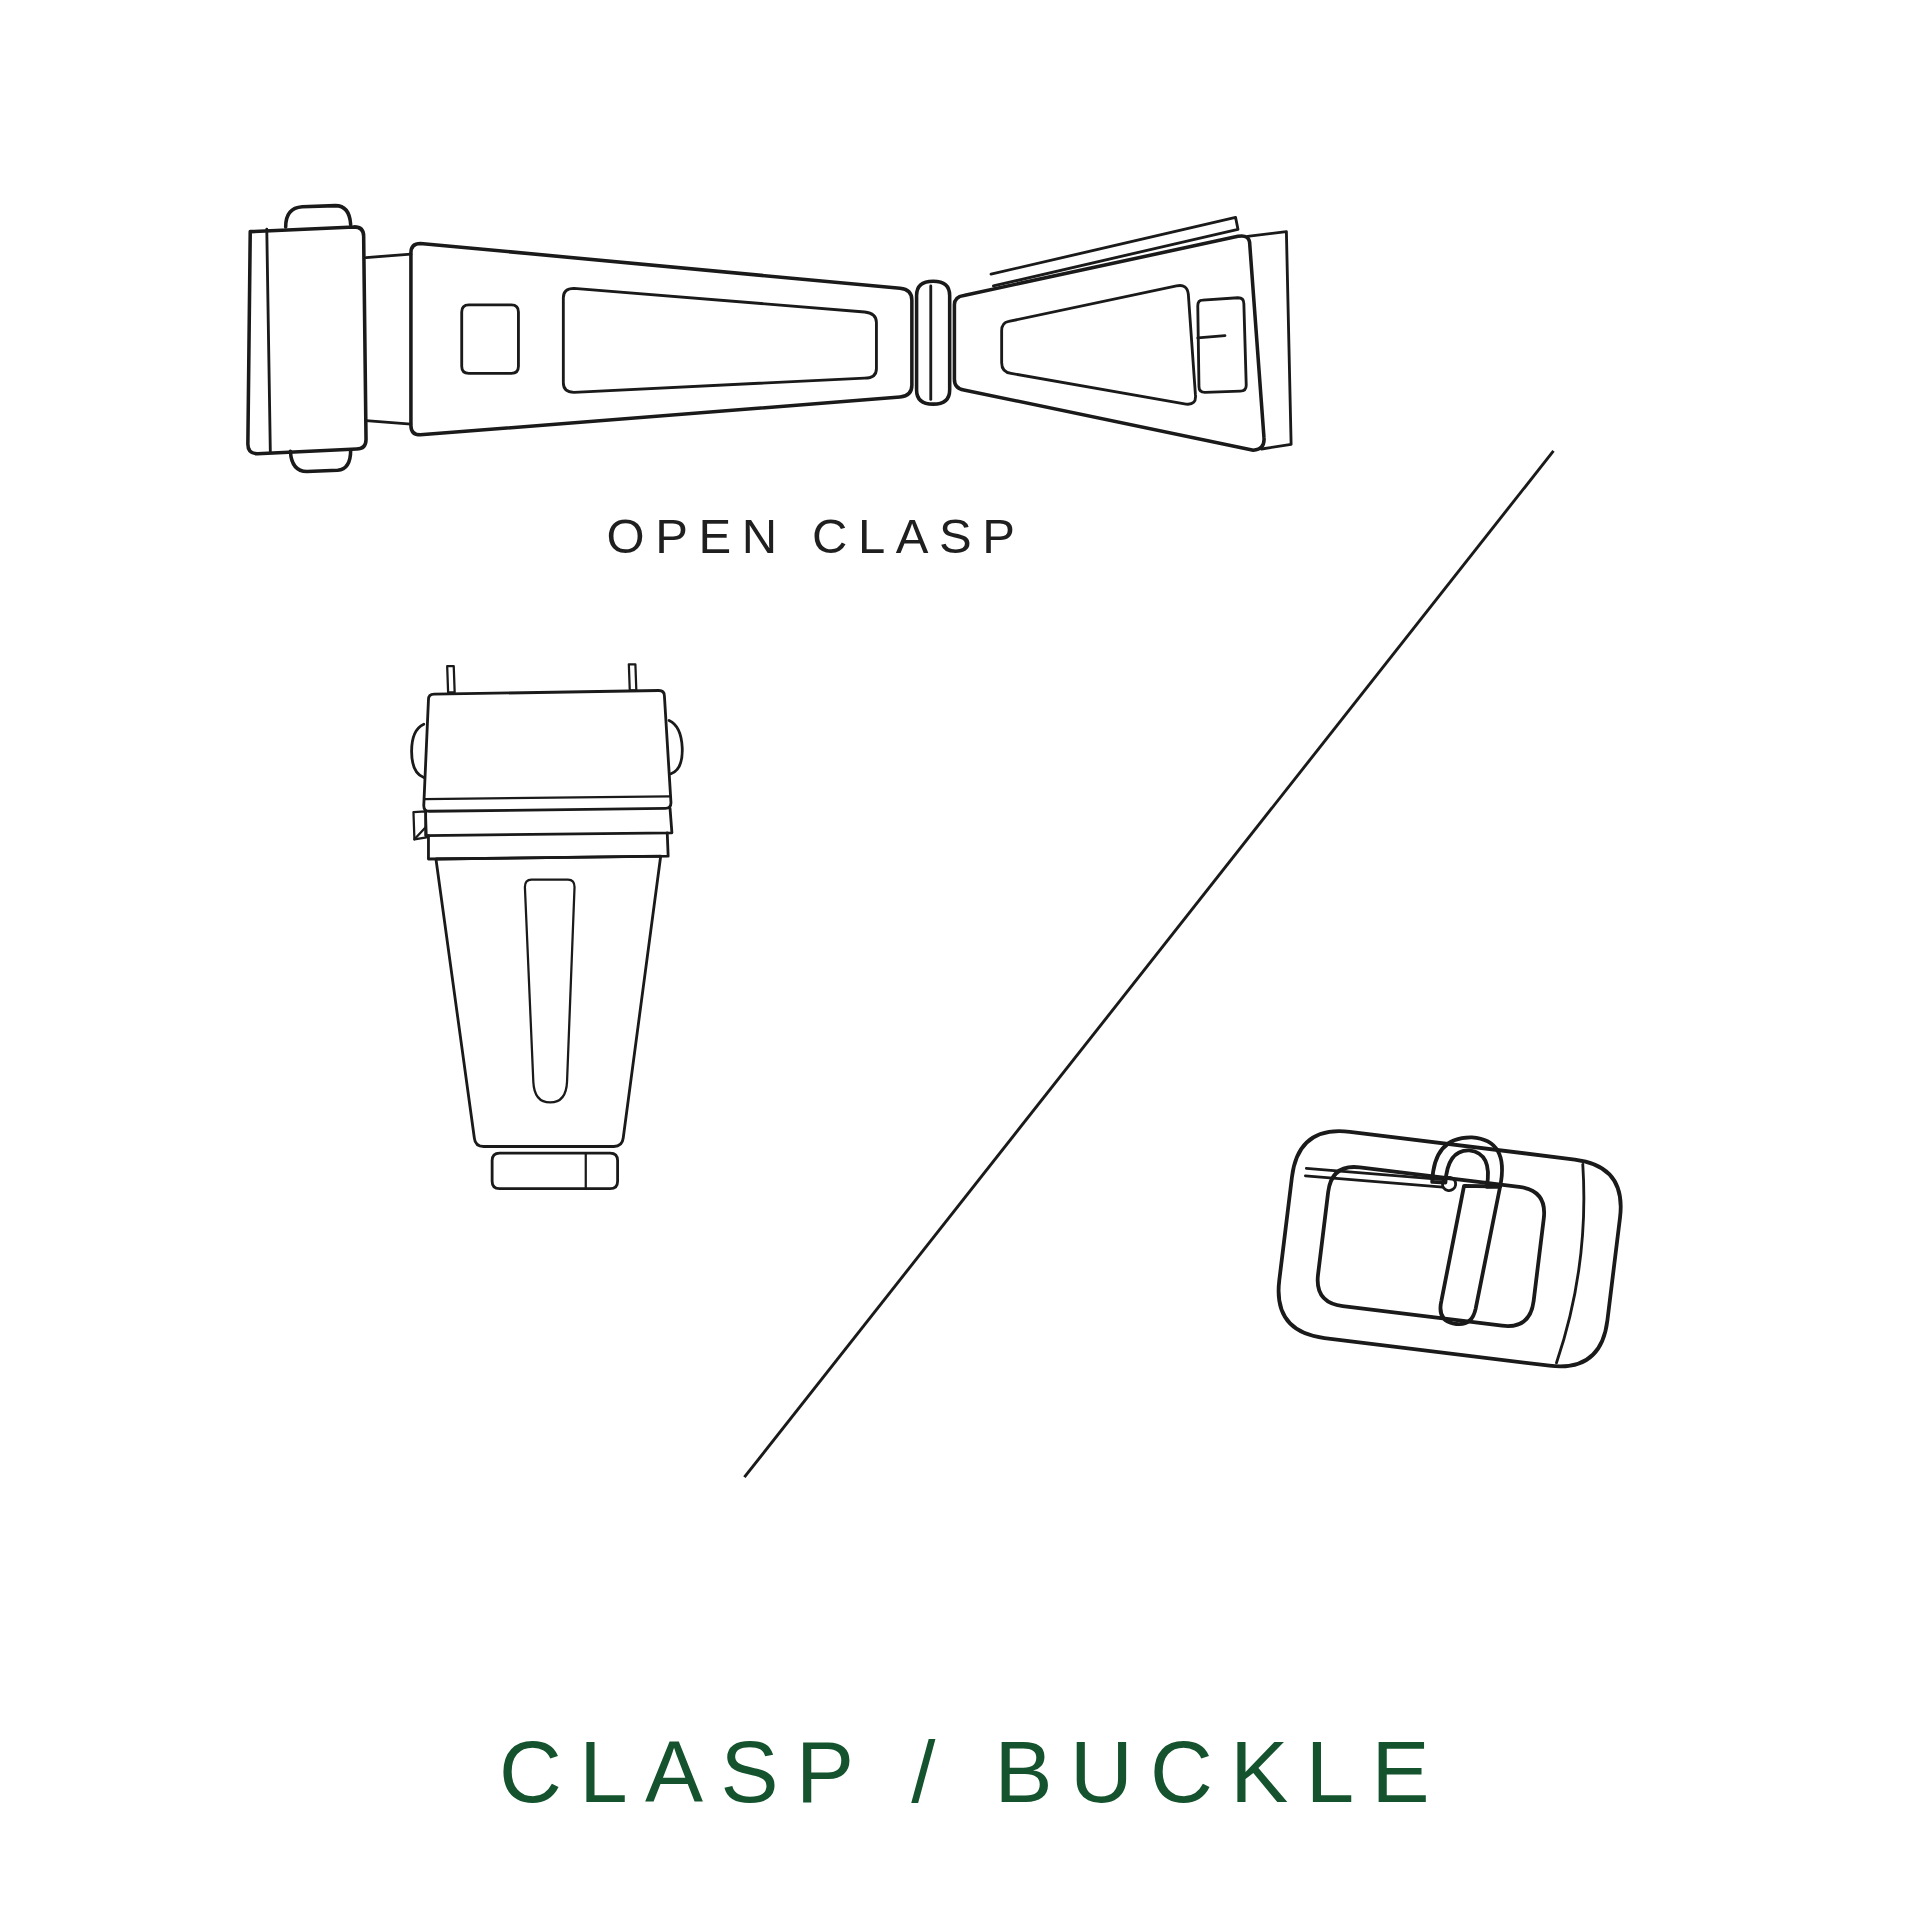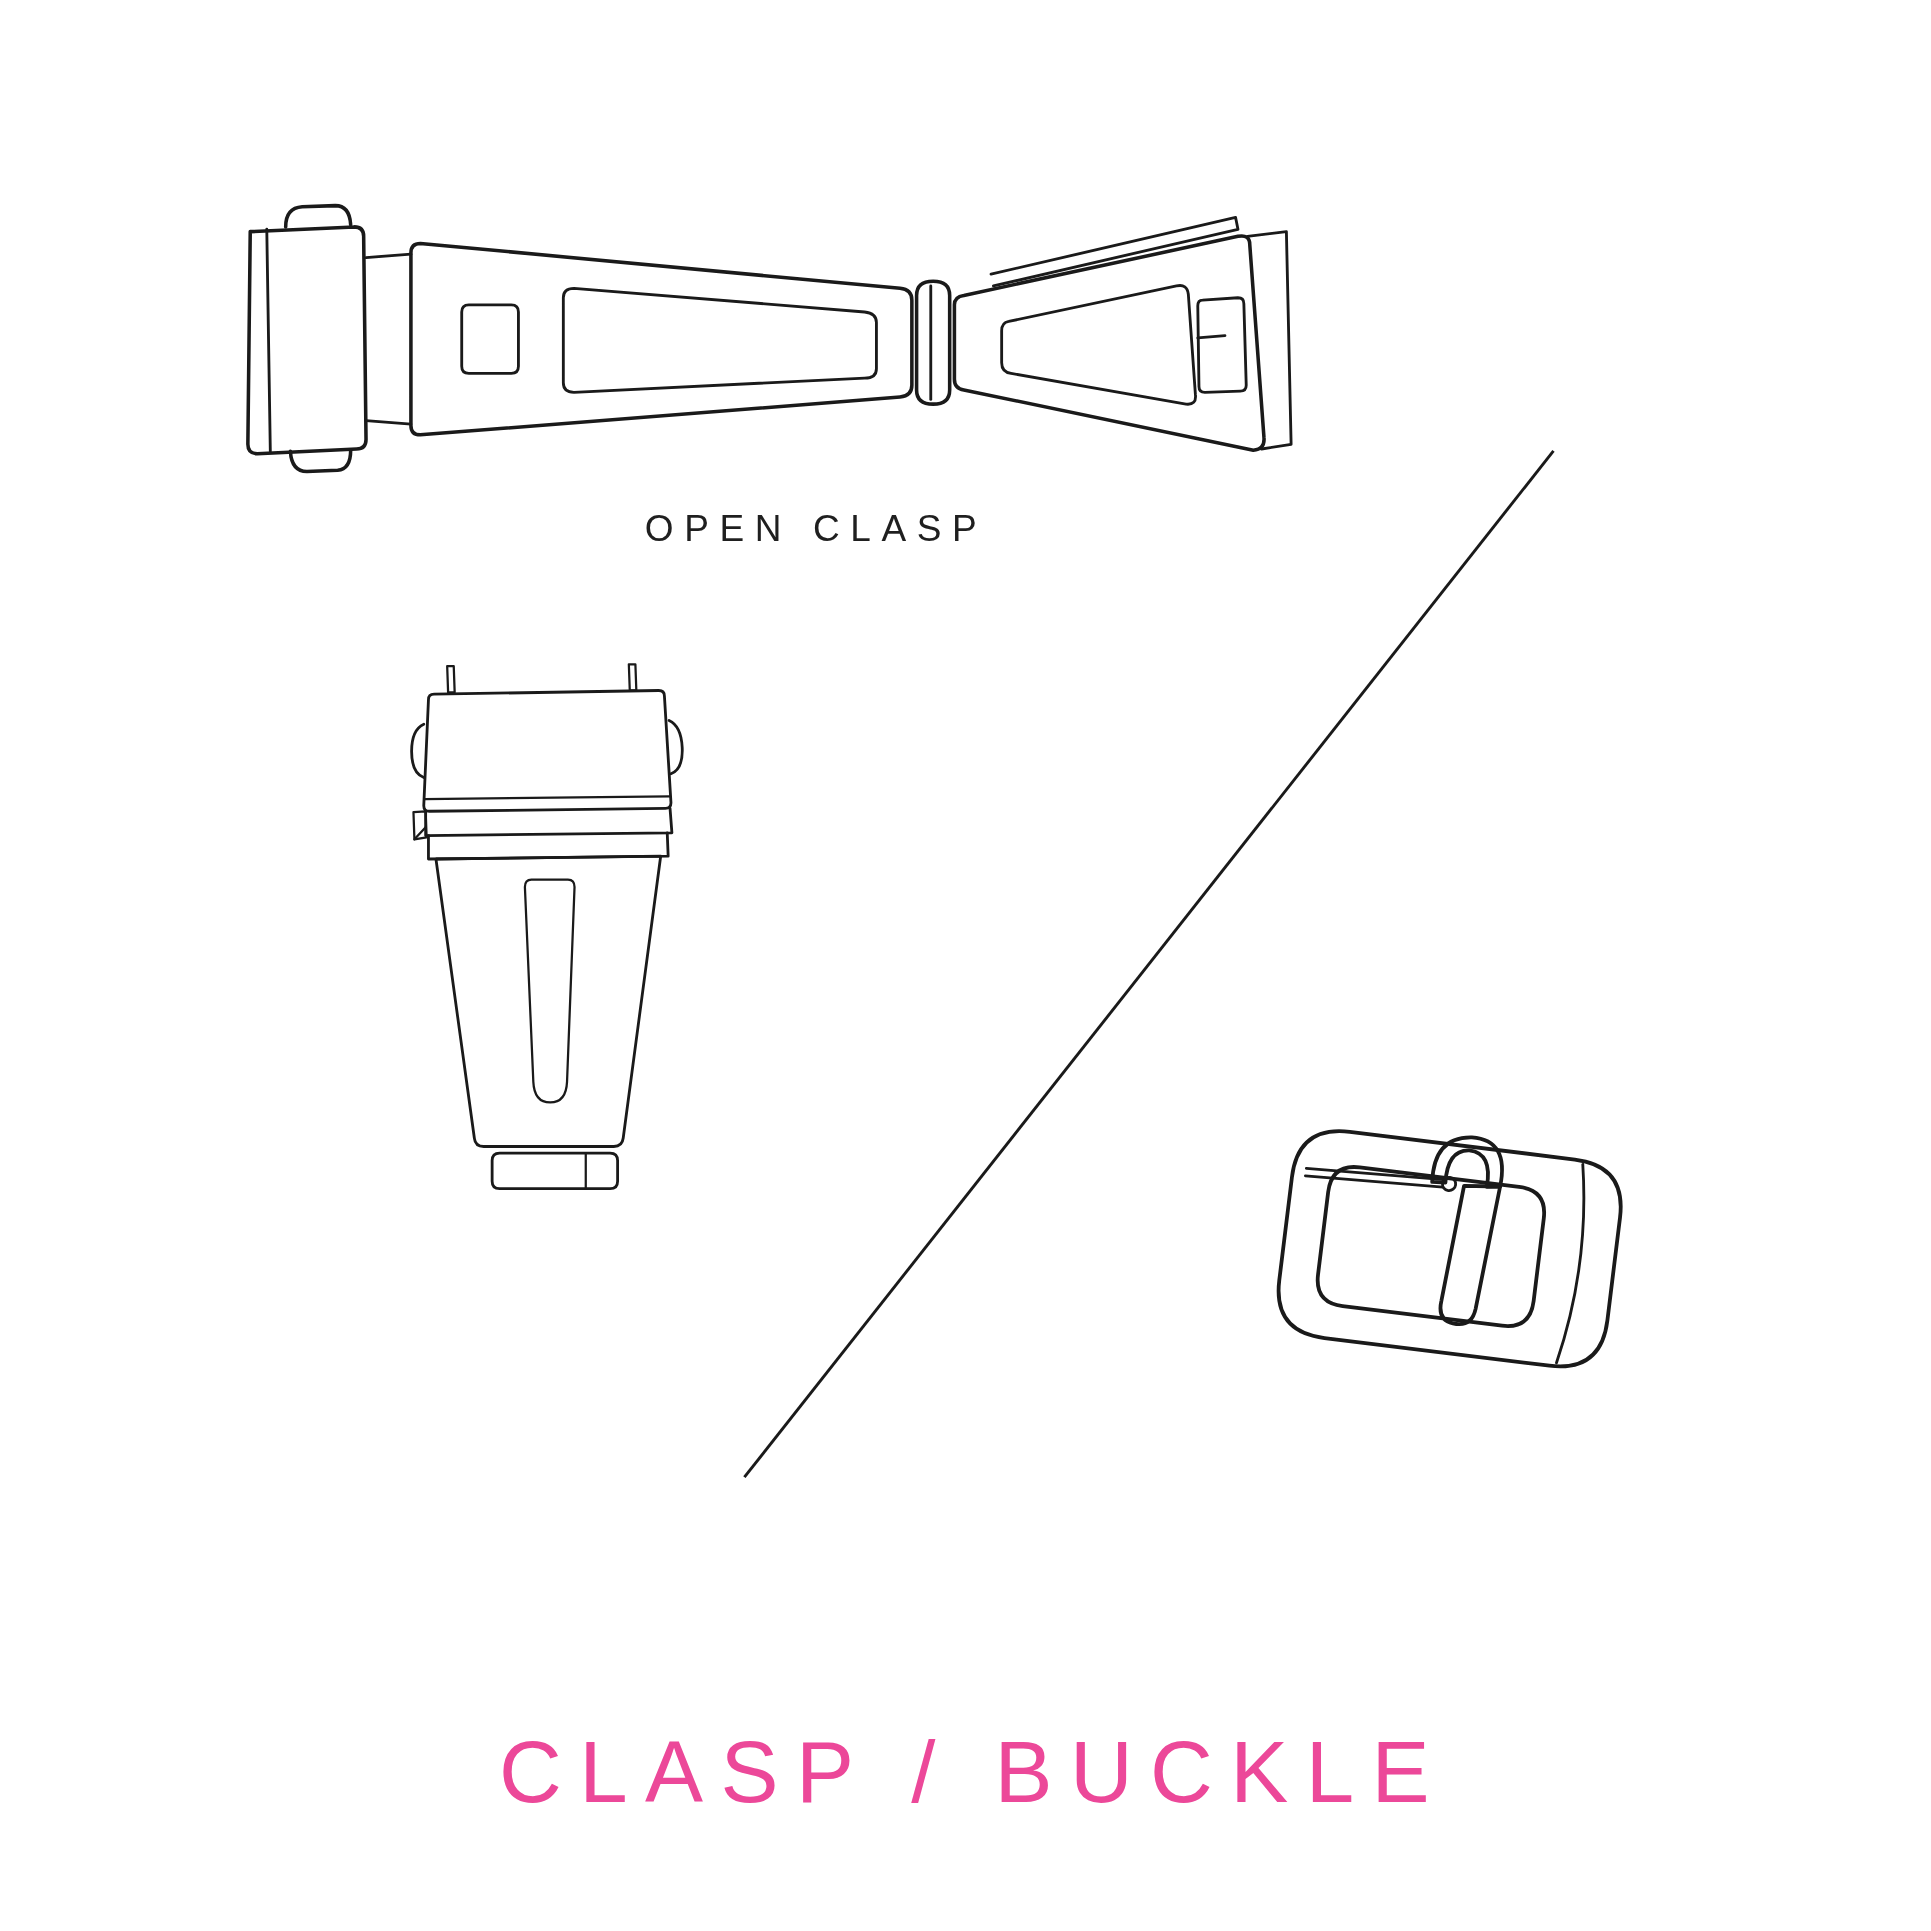--- a/index.html
+++ b/index.html
@@ -20,29 +20,29 @@
   }
   .stroke-main { stroke-width: 3; }
   .stroke-thin { stroke-width: 2.4; }
   .stroke-b { stroke-width: 4; }
   .stroke-b-thin { stroke-width: 3; }
   .fill-white { fill: #ffffff; }
   .label {
     position: absolute;
     transform: translateX(-50%);
     color: #1f1f1f;
-    font-size: 37px;
+    font-size: 49px;
     letter-spacing: 10.6px;
     white-space: nowrap;
     font-weight: 400;
   }
   .title {
     position: absolute;
     transform: translateX(-50%);
-    color: #ec4899;
+    color: #14532d;
     font-size: 87px;
     letter-spacing: 17.4px;
     white-space: nowrap;
     font-weight: 400;
   }
   .divider { position: absolute; left: 0; top: 0; }
   .divider line { stroke: #1a1a1a; stroke-width: 3; }
 </style>
 </head>
 <body>

